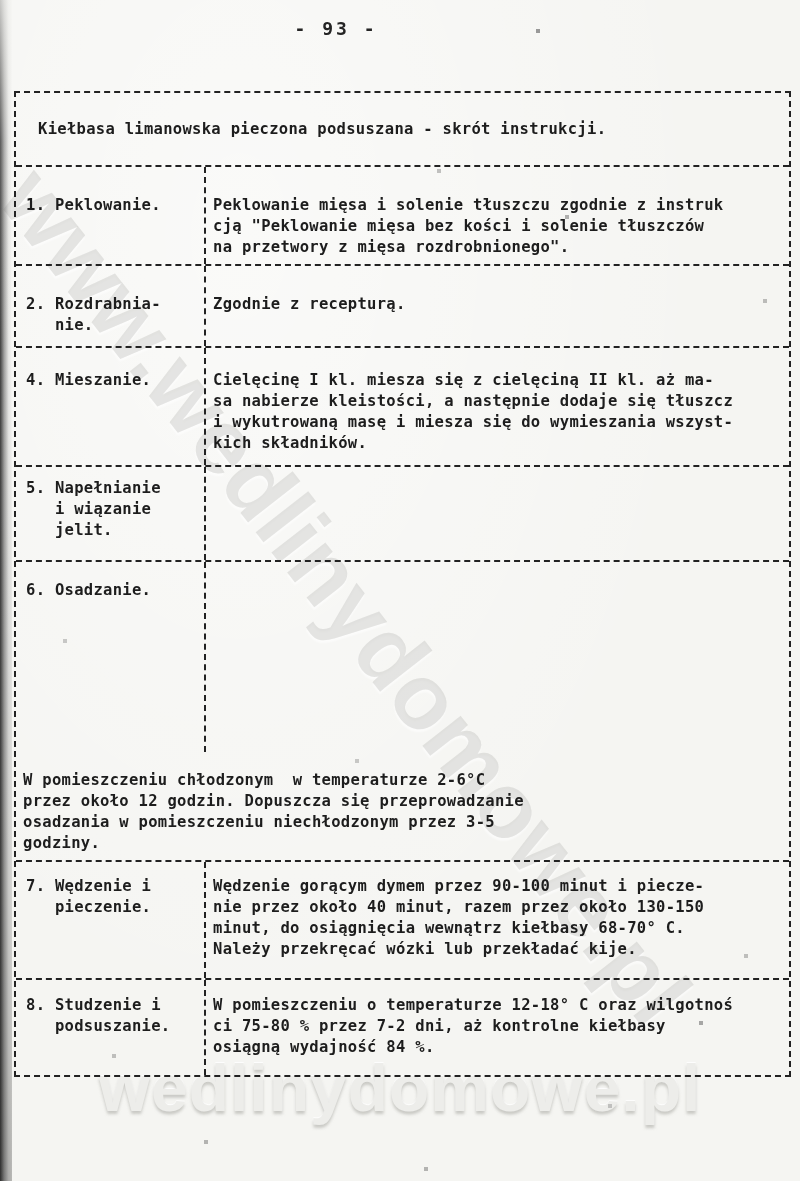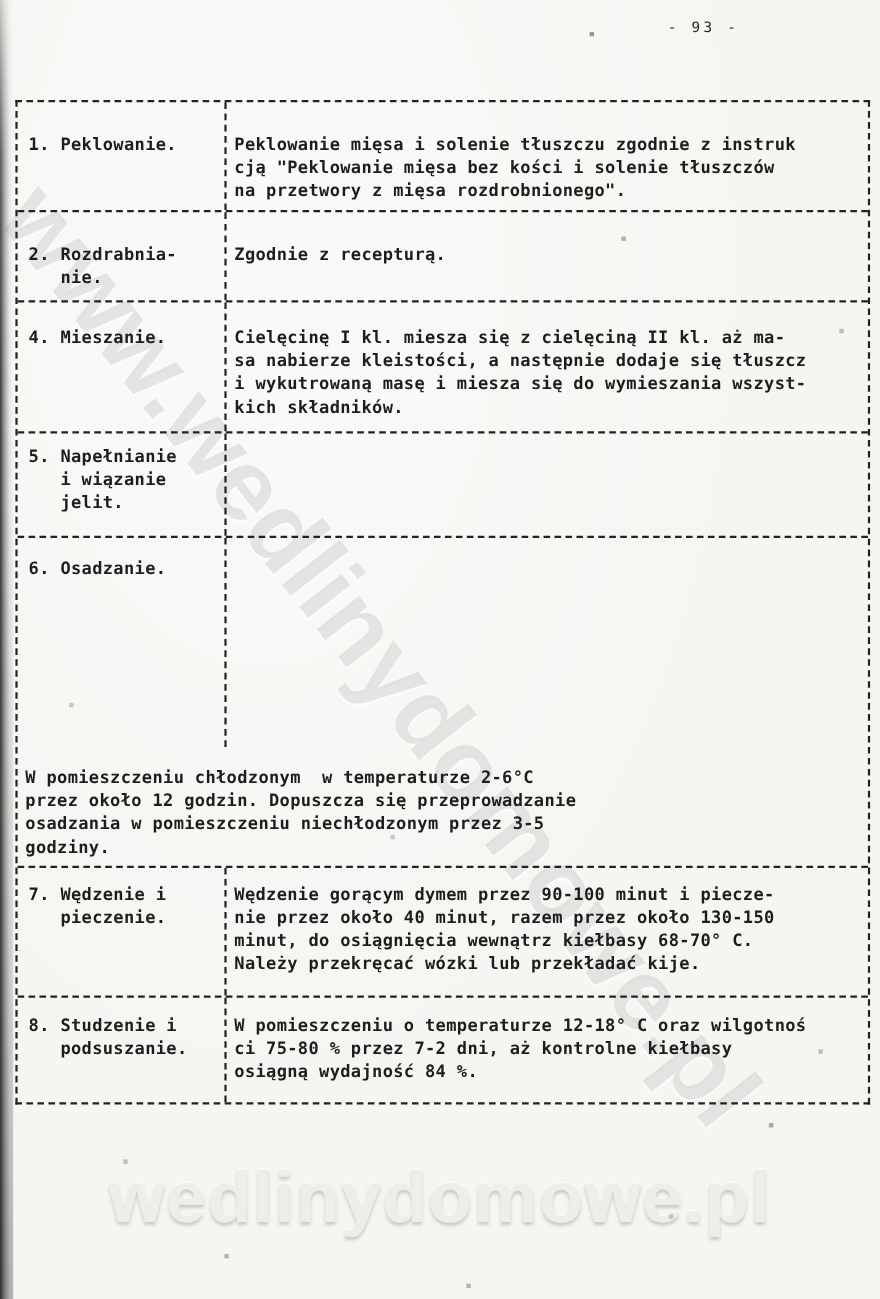--- a/index.html
+++ b/index.html
@@ -31,23 +31,23 @@
   }
   .scan-edge-left::after {
     content: "";
     position: absolute; inset: 0;
     background: linear-gradient(to bottom, rgba(245,245,242,0.75) 0%, rgba(245,245,242,0.15) 12%, rgba(0,0,0,0) 30%, rgba(0,0,0,0.12) 75%, rgba(0,0,0,0.25) 100%);
   }
   .page-number {
     position: absolute;
     top: 18px; left: 0;
     width: 672px;
-    text-align: right;
-    font-size: 13px;
-    font-weight: normal;
+    text-align: center;
+    font-size: 18px;
+    font-weight: bold;
     letter-spacing: 3px;
     color: #242424;
     z-index: 2;
   }
   
   .watermark-diagonal {
     position: absolute;
     top: 148px; left: 62px;
     transform: rotate(52deg);
     transform-origin: 0 0;
@@ -163,20 +163,23 @@
 <div class="page">
 
   <div class="scan-edge-left"></div>
 
   <div class="page-number">- 93 -</div>
 
   <div class="watermark-diagonal">www.wedlinydomowe.pl</div>
 
   <div class="sheet-table">
 
+    <div class="row title-row">
+      <div class="cell title-cell">Kiełbasa limanowska pieczona podsuszana - skrót instrukcji.</div>
+    </div>
 
     <div class="row row-1">
       <div class="cell step-cell">1. Peklowanie.</div>
       <div class="cell desc-cell">Peklowanie mięsa i solenie tłuszczu zgodnie z instruk
 cją "Peklowanie mięsa bez kości i solenie tłuszczów
 na przetwory z mięsa rozdrobnionego".</div>
     </div>
 
     <div class="row row-2">
       <div class="cell step-cell">2. Rozdrabnia-

